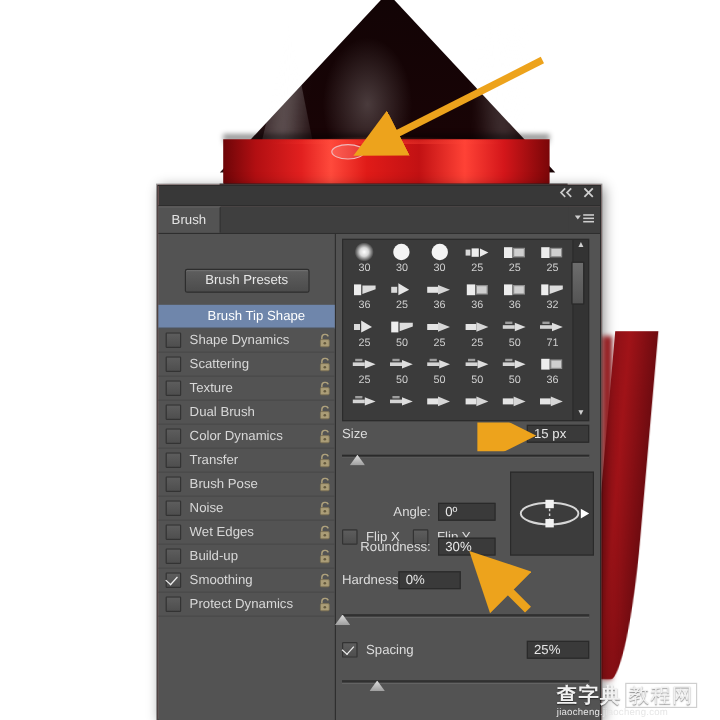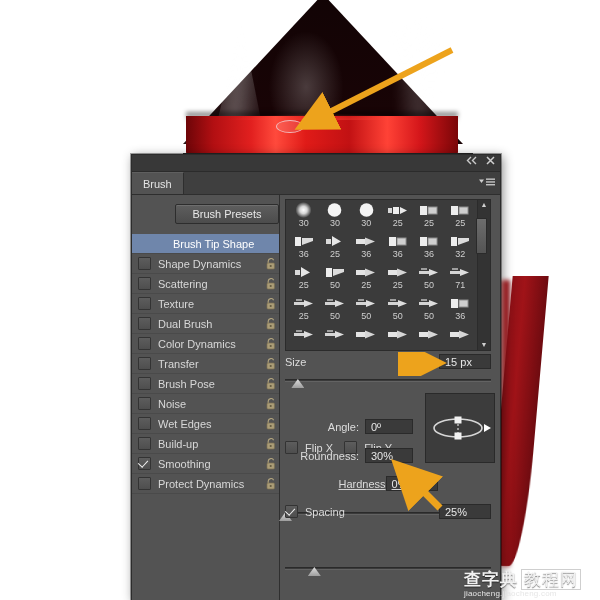--- a/index.html
+++ b/index.html
@@ -99,21 +99,21 @@
   .panelmenu{
     width:26px;display:flex;align-items:center;justify-content:center;
     background:#3f3f3f;cursor:pointer;
   }
 
   .body{display:flex;height:407px;background:#535353;}
   .leftcol{
     width:148px;background:#535353;border-right:1px solid #2f2f2f;
     padding-top:9px;box-sizing:border-box;
   }
-  .presets-btn-row{display:flex;justify-content:flex-end;}
+  .presets-btn-row{display:flex;justify-content:center;margin-top:20px;}
   .presets-btn{
     width:102px;height:18px;line-height:18px;text-align:center;
     font-size:11px;color:#e8e8e8;
     background:linear-gradient(#5e5e5e,#4c4c4c);
     border:1px solid #2d2d2d;border-radius:2px;
     box-shadow:inset 0 1px 0 rgba(255,255,255,.10);
     cursor:pointer;
   }
   .optlist{margin-top:10px;}
   .optrow{
@@ -723,30 +723,30 @@
       <div class="ctl ctlrow" style="top:224px;width:128px;justify-content:flex-end;gap:6px;">
         <span class="ctlname">Angle:</span>
         <span class="field" style="width:48px;">0º</span>
       </div>
 
       <div class="ctl ctlrow" style="top:253px;width:128px;justify-content:flex-end;gap:6px;">
         <span class="ctlname">Roundness:</span>
         <span class="field" style="width:48px;">30%</span>
       </div>
 
-      <div class="ctl ctlrow" style="top:281px;width:206px;justify-content:center;text-decoration:underline;">
+      <div class="ctl ctlrow" style="top:281px;width:206px;justify-content:flex-start;">
         <span class="ctlname">Hardness</span>
         <span class="field" style="width:52px;">0%</span>
       </div>
       <div class="ctl slider" style="top:303px;width:206px;">
         <div class="track"></div>
         <div class="knob" id="hardness-knob" style="left: calc(0% - 6px);"></div>
       </div>
 
-      <div class="ctl ctlrow" style="top:309px;width:206px;justify-content:space-between;">
+      <div class="ctl ctlrow" style="top:339px;width:206px;justify-content:space-between;">
         <span style="display:flex;align-items:center;">
           <span class="chk on"></span>
           <span class="ctlname">Spacing</span>
         </span>
         <span class="field" style="width:52px;">25%</span>
       </div>
       <div class="ctl slider" style="top:347px;width:206px;">
         <div class="track"></div>
         <div class="knob" id="spacing-knob" style="left: calc(14% - 6px);"></div>
       </div>

